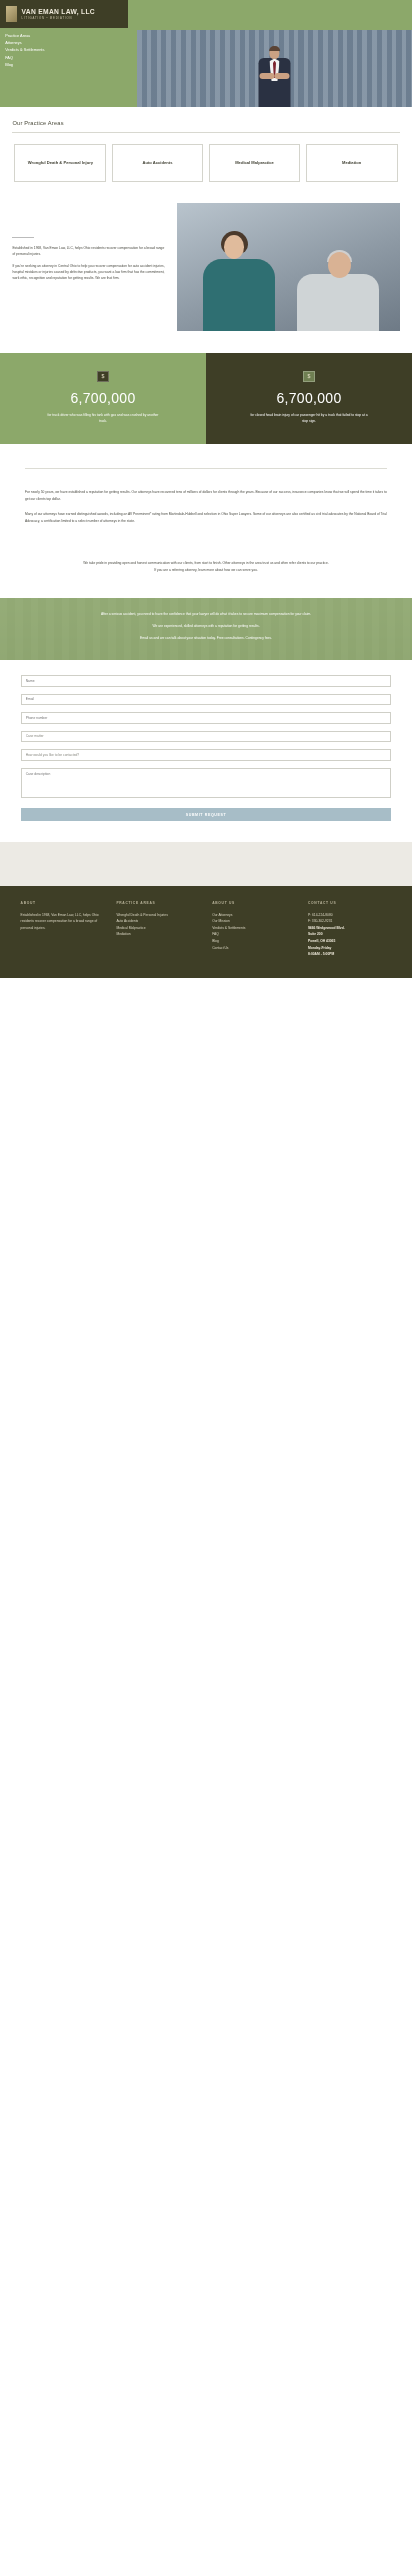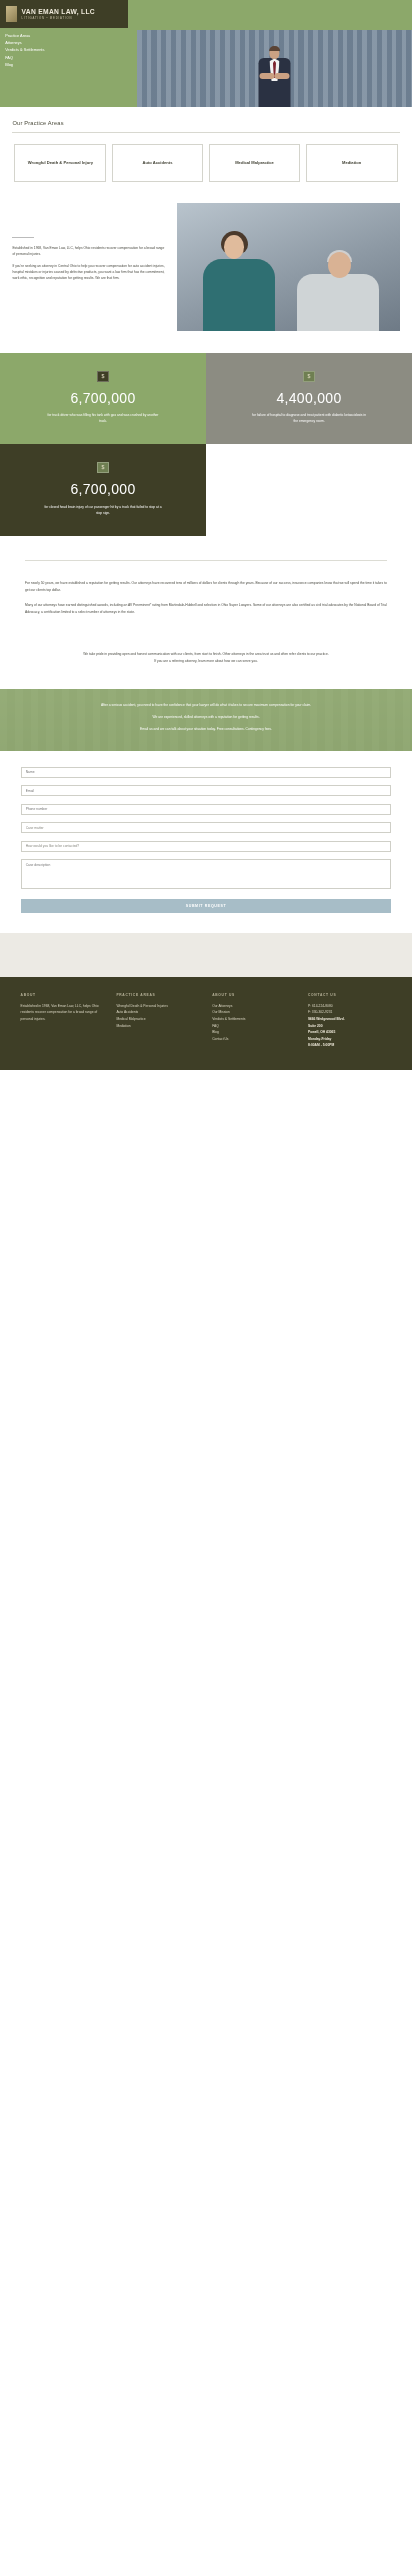--- a/index.html
+++ b/index.html
@@ -329,25 +329,20 @@
     <div class="ph-man-head"></div>
   </div>
 </section>
 
 <section class="results">
   <div class="result-cell green">
     <div class="badge">$</div>
     <div class="amount">6,700,000</div>
     <div class="result-desc">for truck driver who was filling his tank with gas and was crushed by another truck.</div>
   </div>
-  <div class="result-cell gray">
-    <div class="badge">$</div>
-    <div class="amount">4,400,000</div>
-    <div class="result-desc">for failure of hospital to diagnose and treat patient with diabetic ketoacidosis in the emergency room.</div>
-  </div>
   <div class="result-cell dark">
     <div class="badge">$</div>
     <div class="amount">6,700,000</div>
     <div class="result-desc">for closed head brain injury of car passenger hit by a truck that failed to stop at a stop sign.</div>
   </div>
 </section>
 
 <section class="rep-section">
   <div class="rep-rule"></div>
   <p>For nearly 50 years, we have established a reputation for getting results. Our attorneys have recovered tens of millions of dollars for clients through the years. Because of our success, insurance companies know that we will spend the time it takes to get our clients top dollar.</p>

